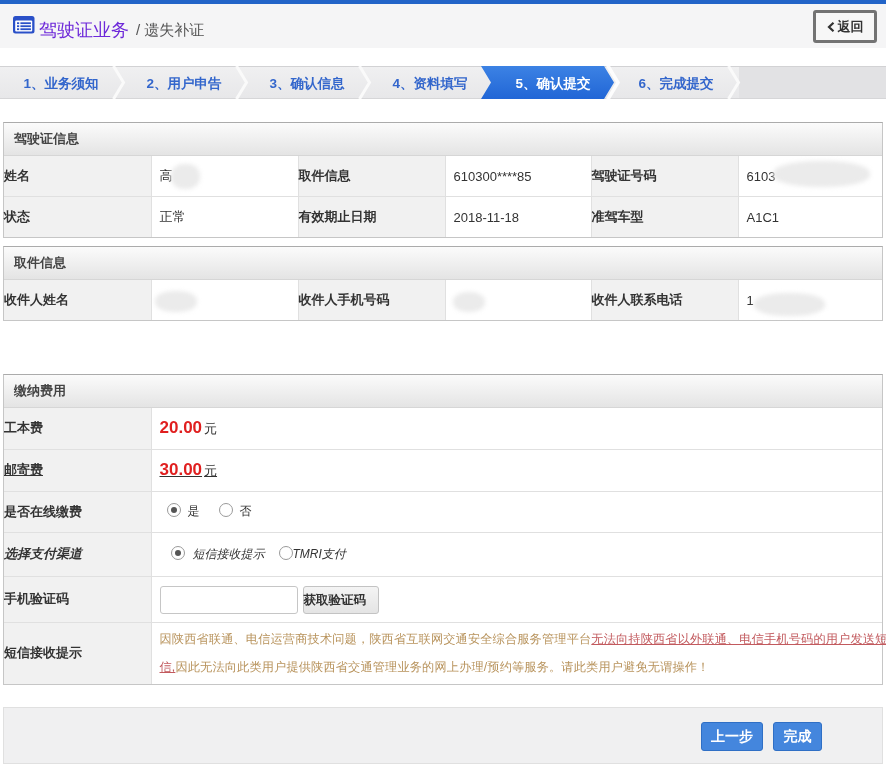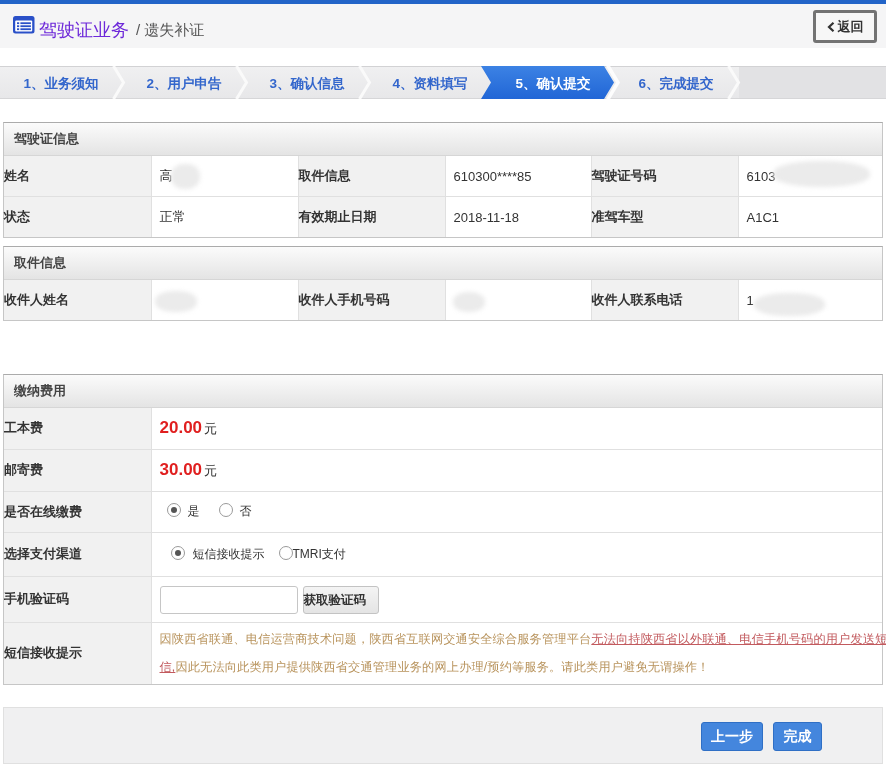--- a/index.html
+++ b/index.html
@@ -154,29 +154,29 @@
     <table class="grid">
       <colgroup>
           <col style="width:147px">
           <col style="width:731px">
         </colgroup>
       <tbody>
           <tr style="height:41px;">
         <td class="lbl">工本费</td>
         <td class="val"><span class="money">20.00</span><span class="yuan">元</span></td>
       </tr>
-      <tr style="height:42px;">
+      <tr style="height:42px;text-decoration:underline;">
         <td class="lbl">邮寄费</td>
         <td class="val"><span class="money">30.00</span><span class="yuan">元</span></td>
       </tr>
       <tr style="height:41px;">
         <td class="lbl">是否在线缴费</td>
         <td class="val" style="font-size:12px;"><span class="radio on" style="margin-left:7px;"></span><span style="margin-left:7px;">是</span><span class="radio" style="margin-left:19px;"></span><span style="margin-left:7px;">否</span></td>
       </tr>
-      <tr style="height:44px;">
+      <tr style="height:44px;font-style:italic;">
         <td class="lbl">选择支付渠道</td>
         <td class="val" style="font-size:12px;"><span class="radio on" style="margin-left:11px;"></span><span style="margin-left:8px;">短信接收提示</span><span class="radio" style="margin-left:14px;"></span><span style="margin-left:0;">TMRI支付</span></td>
       </tr>
       <tr style="height:46px;">
         <td class="lbl">手机验证码</td>
         <td class="val">
               <div class="vcinput"></div>
               <div class="vcbtn">获取验证码</div>
             </td>
       </tr>

